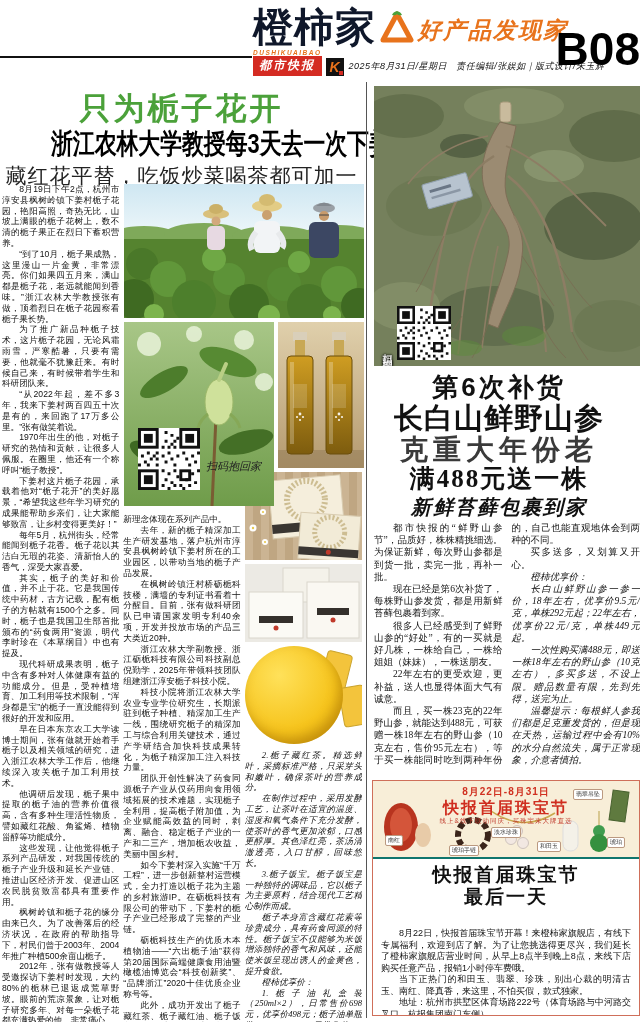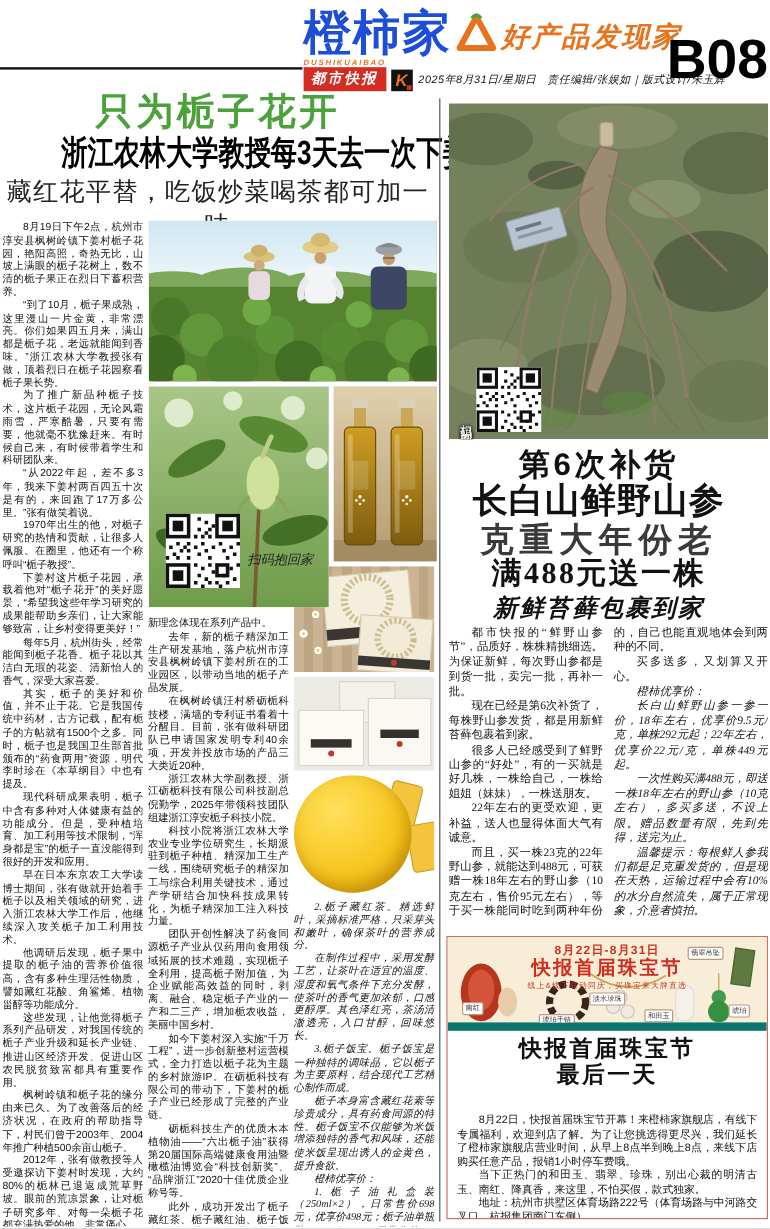--- a/index.html
+++ b/index.html
@@ -2,33 +2,33 @@
 <html lang="zh"><head>
 <meta charset="utf-8">
 <style>
   * { margin:0; padding:0; box-sizing:border-box; }
   body { background:#888; font-family:"Liberation Sans","DejaVu Sans",sans-serif; }
   #page { position:relative; width:642px; height:1024px; background:#fff; margin:0 auto; overflow:hidden; color:#111; }
 
   
   .rule-left { position:absolute; left:0; top:56px; width:252px; height:2px; background:#111; }
   .brand-row { position:absolute; left:253px; top:6px; display:flex; align-items:flex-start; }
-  .brand { font-family:"Liberation Serif","DejaVu Serif",serif; font-weight:700; font-size:40px; line-height:44px; color:#1d4ed8; letter-spacing:1px; }
+  .brand { font-family:"Liberation Serif","DejaVu Serif",serif; font-weight:700; font-size:40px; line-height:44px; color:#0f172a; letter-spacing:1px; }
   .brand-mark { margin:4px 4px 0 4px; }
   .brand-tagline { font-family:"Liberation Serif","DejaVu Serif",serif; font-style:italic; font-weight:700; font-size:23px; line-height:26px; color:#e8731c; margin-top:12px; letter-spacing:2px; }
   .paper-row { position:absolute; left:253px; top:49px; display:flex; align-items:flex-end;font-style:italic; }
   .paper-pinyin { font-size:6.5px; color:#e8731c; font-weight:700; letter-spacing:1.5px; }
   .paper-box { background:#d42b22; color:#fff; font-weight:800; font-size:12px; padding:1px 6px 2px; letter-spacing:2px; }
   .k-box { width:18px; height:18px; background:#111; color:#e8731c; font-weight:900; font-size:14px; text-align:center; line-height:18px; margin:0 5px 0 4px; position:relative; }
   .k-box::after { content:""; position:absolute; right:1px; bottom:1px; width:4px; height:4px; background:#d42b22; }
   .date-line { font-size:9px; color:#111; padding-bottom:3px; letter-spacing:.5px; }
   .page-no { position:absolute; right:2px; top:26px; font-size:46px; font-weight:900; letter-spacing:0; color:#000; font-stretch:condensed; line-height:46px; }
 
   
-  .head-block { position:absolute; left:0; top:76px; width:363px; text-align:center; }
+  .head-block { position:absolute; left:0; top:92px; width:363px; text-align:center; }
   .kicker { color:#4ba13a; font-size:31px; font-weight:900; letter-spacing:3px; line-height:34px; }
   .main-head { display:inline-block; font-size:28px; font-weight:900; letter-spacing:0; white-space:nowrap; transform:scaleX(.78); transform-origin:center; line-height:36px; color:#000; }
   .sub-head { font-family:"Liberation Serif","DejaVu Serif",serif; font-size:21px; font-weight:500; color:#222; letter-spacing:1px; line-height:28px; }
 
   
   .article { position:absolute; left:2px; top:184px; width:360px; height:838px; display:flex; gap:4px; }
   .acol { width:118px; font-size:8.6px; line-height:10.8px; text-align:justify; overflow:hidden; }
   .acol p { text-indent:2em; }
   .kaiti { font-family:"Liberation Serif","DejaVu Serif",serif; font-style:italic; }
   .col2-text > p:first-child, .col2-text > div > p:first-child { text-indent:0; }
@@ -59,21 +59,21 @@
   .gh2 { font-size:29px; font-weight:900; letter-spacing:1px; line-height:33px; }
   .gh3 { font-size:28px; font-weight:600; color:#3a3a3a; letter-spacing:5px; line-height:29px; }
   .gh4 { font-family:"Liberation Serif","DejaVu Serif",serif; font-size:25px; font-weight:700; letter-spacing:2px; line-height:30px;text-align:center; }
   .gh5 { font-family:"Liberation Serif","DejaVu Serif",serif; font-style:italic; font-size:20px; font-weight:600; letter-spacing:2px; line-height:26px; }
   .ad-body { position:absolute; left:374px; top:522px; width:266px; height:250px; column-count:2; column-gap:9px;
      font-family:"Liberation Serif","DejaVu Serif",serif; font-size:9.5px; line-height:12.2px; text-align:justify; overflow:hidden; }
   .ad-body p { text-indent:2em; }
 
   
   .jewelry { position:absolute; left:372px; top:780px; width:268px; height:236px; border:1.5px solid #cf6f5a; background:#fff; overflow:hidden; }
-  .jw-banner { position:relative; height:78px; background:#f8eed8; border-bottom:7px solid #0f766e; overflow:hidden; }
+  .jw-banner { position:relative; height:78px; background:#f8eed8; border-bottom:2px solid #0f766e; overflow:hidden; }
   .jw-dates { position:relative; z-index:2; text-align:center; color:#d03020; font-weight:800; font-size:10px; padding-top:4px; letter-spacing:1px; }
   .jw-btitle { position:relative; z-index:2; text-align:center; color:#cf2d1f; font-weight:900; font-size:16px; letter-spacing:2px; line-height:18px; }
   .jw-tagline { position:relative; z-index:2; text-align:center; color:#c0392b; font-size:6.5px; letter-spacing:1px; }
   .jw-shapes { position:absolute; left:0; top:0; z-index:1; }
   .jw-labels span { position:absolute; z-index:3; font-size:6px; background:#fff; border:1px solid #bb9980; border-radius:2px; padding:0 2px; color:#333; white-space:nowrap; }
   .jw-labels span:nth-child(1){ left:12px; top:54px; }
   .jw-labels span:nth-child(2){ left:76px; top:64px; }
   .jw-labels span:nth-child(3){ left:118px; top:46px; }
   .jw-labels span:nth-child(4){ left:164px; top:60px; }
   .jw-labels span:nth-child(5){ left:200px; top:8px; }

